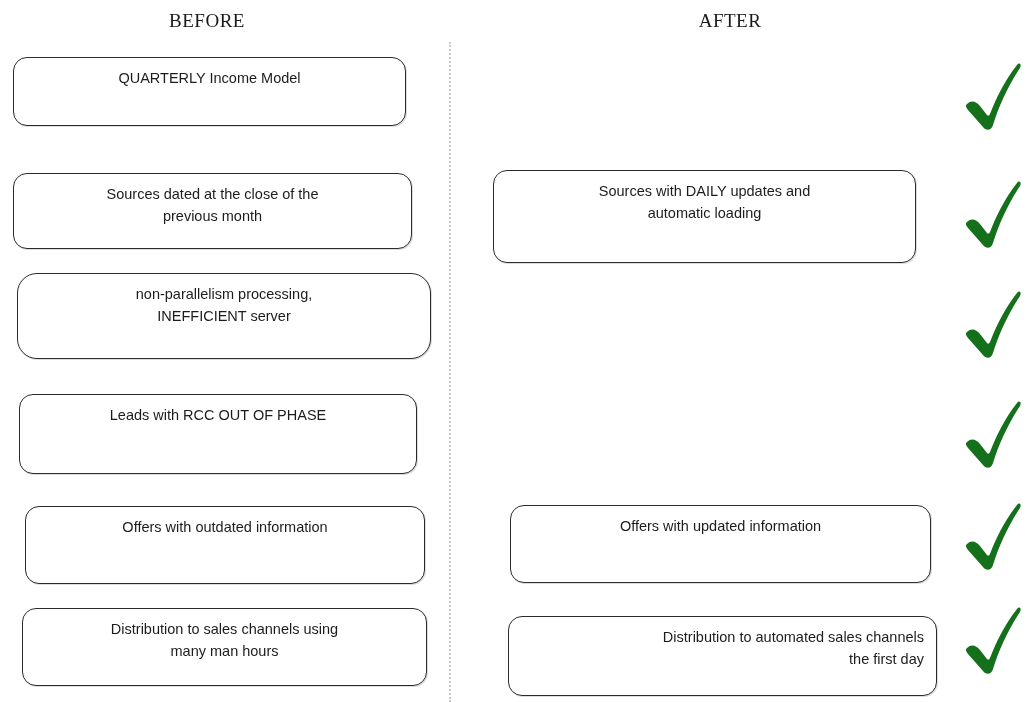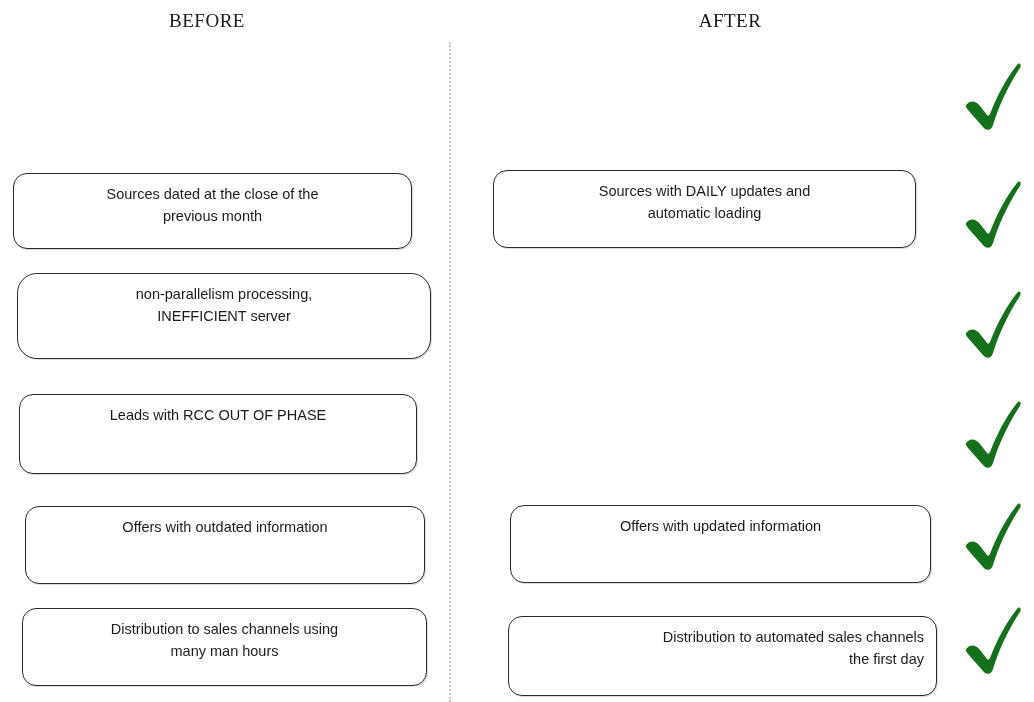--- a/index.html
+++ b/index.html
@@ -101,20 +101,23 @@
 </head>
 <body>
 
 <div id="canvas">
 
   <div class="col-header" style="left:207px; top:10px;">BEFORE</div>
   <div class="col-header" style="left:730px; top:10px;">AFTER</div>
 
   <div class="divider"></div>
 
+  <div class="box shadowed" style="left:13px;  top:57px;  width:393px; height:69px;">
+    <span class="txt">QUARTERLY Income Model</span>
+  </div>
 
   <div class="box shadowed" style="left:13px;  top:173px; width:399px; height:76px;">
     <span class="txt">Sources dated at the close of the
 previous month</span>
   </div>
 
   <div class="box shadowed" style="left:17px;  top:273px; width:414px; height:86px;border-radius:20px;">
     <span class="txt">non-parallelism processing,
 INEFFICIENT server</span>
   </div>
@@ -126,21 +129,21 @@
   <div class="box shadowed" style="left:25px;  top:506px; width:400px; height:78px;">
     <span class="txt">Offers with outdated information</span>
   </div>
 
   <div class="box shadowed" style="left:22px;  top:608px; width:405px; height:78px;">
     <span class="txt">Distribution to sales channels using
 many man hours</span>
   </div>
 
 
-  <div class="box shadowed" style="left:493px; top:170px; width:423px; height:78px;">
+  <div class="box shadowed" style="left:493px; top:170px; width:423px; height:93px;">
     <span class="txt">Sources with DAILY updates and
 automatic loading</span>
   </div>
 
 
 
   <div class="box shadowed" style="left:510px; top:505px; width:421px; height:78px;text-align:center;">
     <span class="txt">Offers with updated information</span>
   </div>
 

